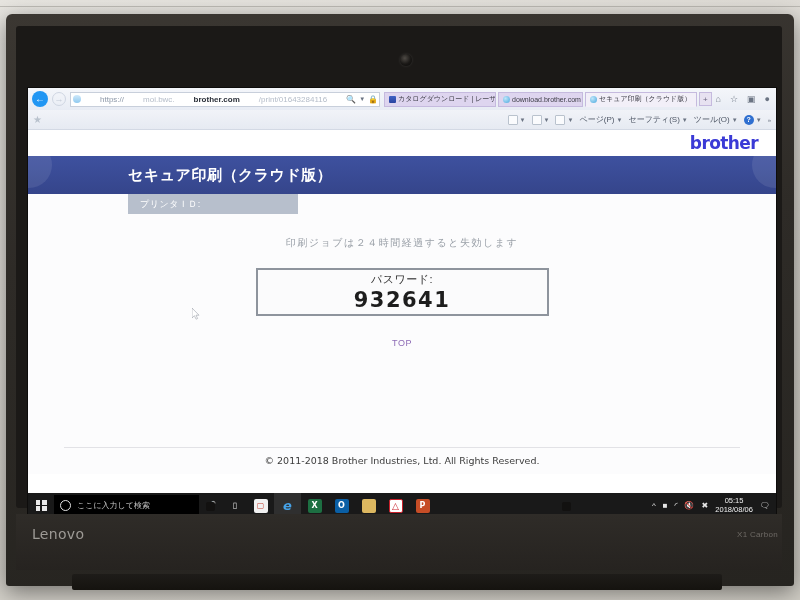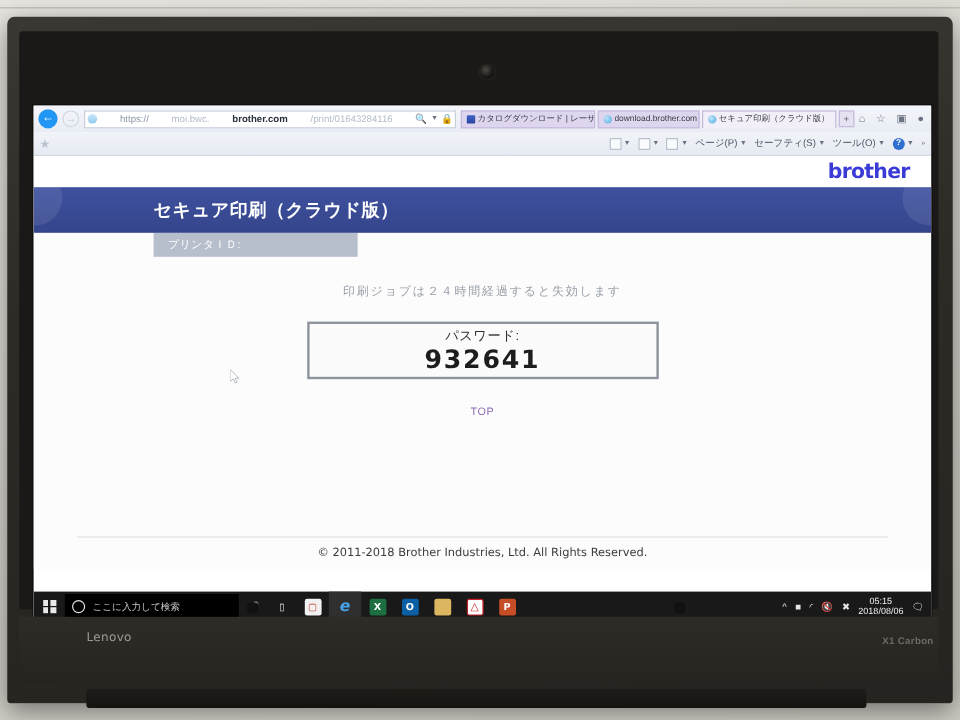--- a/index.html
+++ b/index.html
@@ -189,24 +189,24 @@
     justify-content:center;font-size:8px;font-weight:bold;color:#fff;
     font-family:"DejaVu Sans",sans-serif; }
   .tray { margin-left:auto; display:flex; align-items:center; gap:7px; padding-right:6px; }
   .clock { text-align:center; line-height:1.15; font-size:7.5px; color:#f0f0f0; }
 
   
   #base-lip {
     position:absolute; left:10px; top:500px; width:766px; height:56px;
     background:linear-gradient(#2f2c28,#262320);
   }
-  #lenovo { position:absolute; left:26px; top:512px; font-size:10px; color:#9d9a95;
-    font-family:"DejaVu Sans", sans-serif; letter-spacing:.3px;margin-left:40px; }
+  #lenovo { position:absolute; left:26px; top:512px; font-size:14px; color:#9d9a95;
+    font-family:"DejaVu Sans", sans-serif; letter-spacing:.3px; }
   #x1carbon { position:absolute; right:16px; top:516px; font-size:8px; color:#6e6a65;
-    letter-spacing:.3px;font-weight:bold; }
+    letter-spacing:.3px; }
   .hinge { position:absolute; top:486px; width:44px; height:16px;
     background:linear-gradient(#38342f,#201e1b); border-radius:3px; }
   .keyboard-strip {
     position:absolute; left:66px; top:560px; width:650px; height:16px;
     background:linear-gradient(#1e1c19,#15130f); border-radius:2px;
   }
   .screw { position:absolute; width:9px; height:9px; border-radius:2px;
     background:#121110; }
 </style>
 </head>

